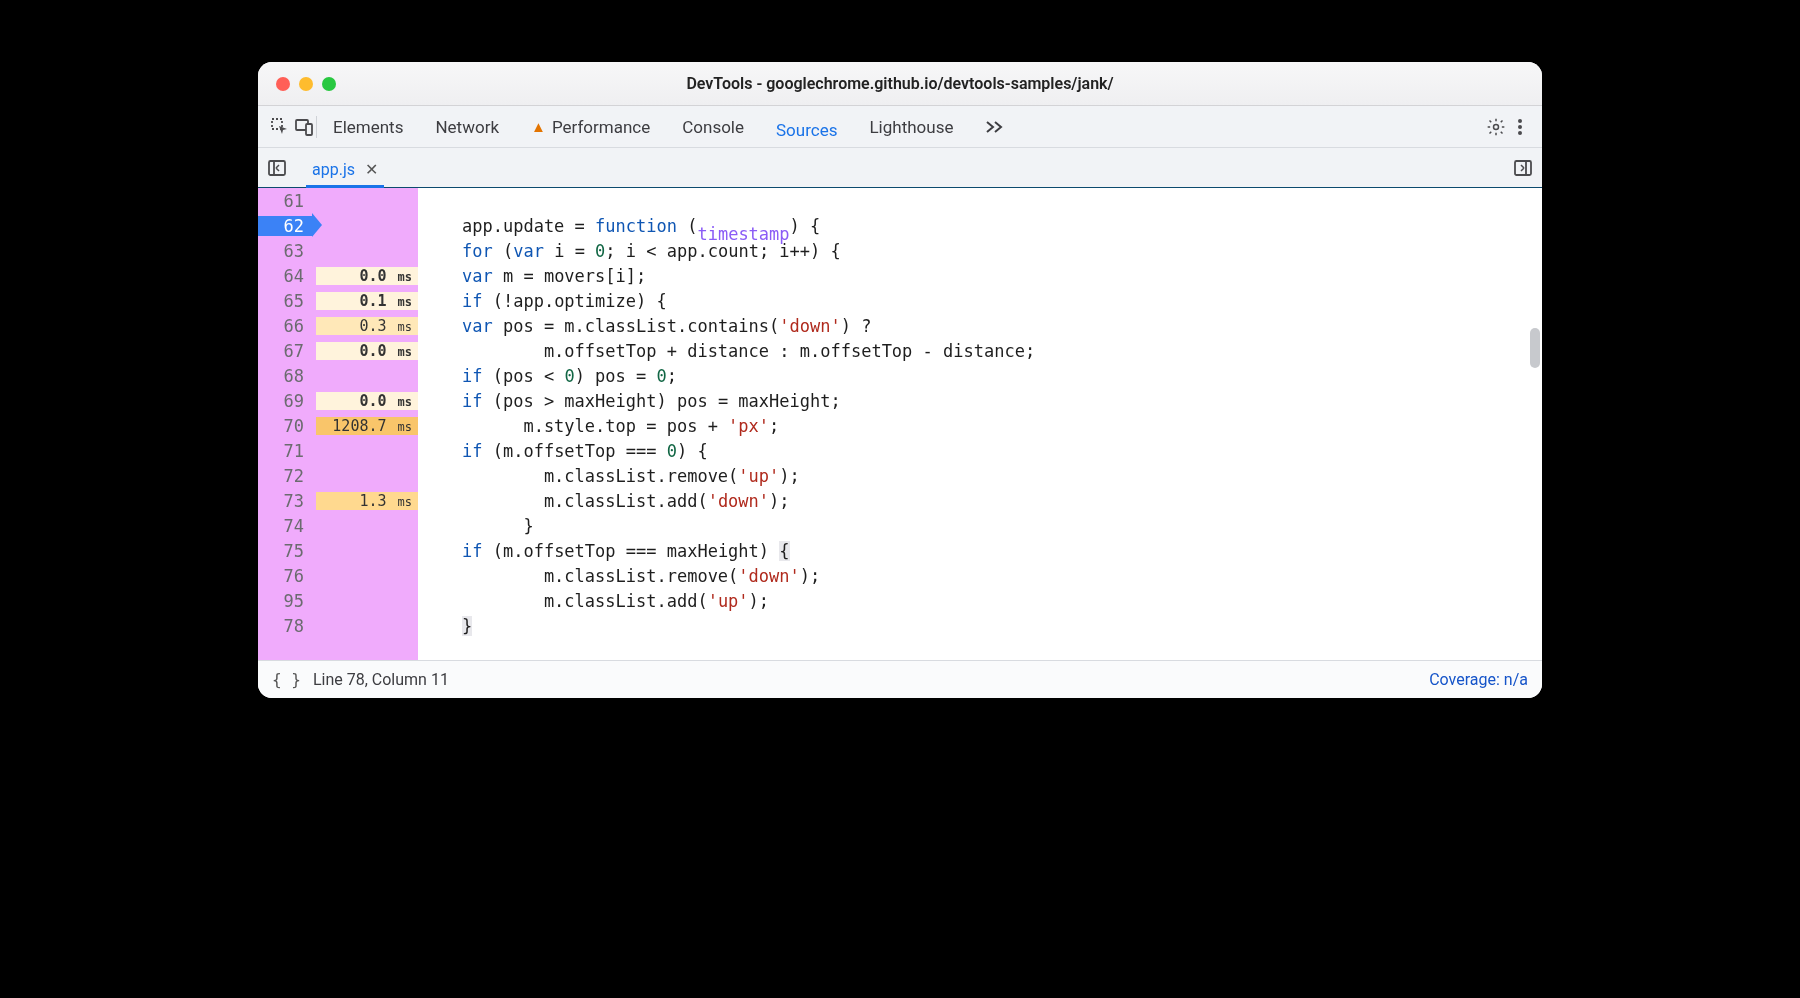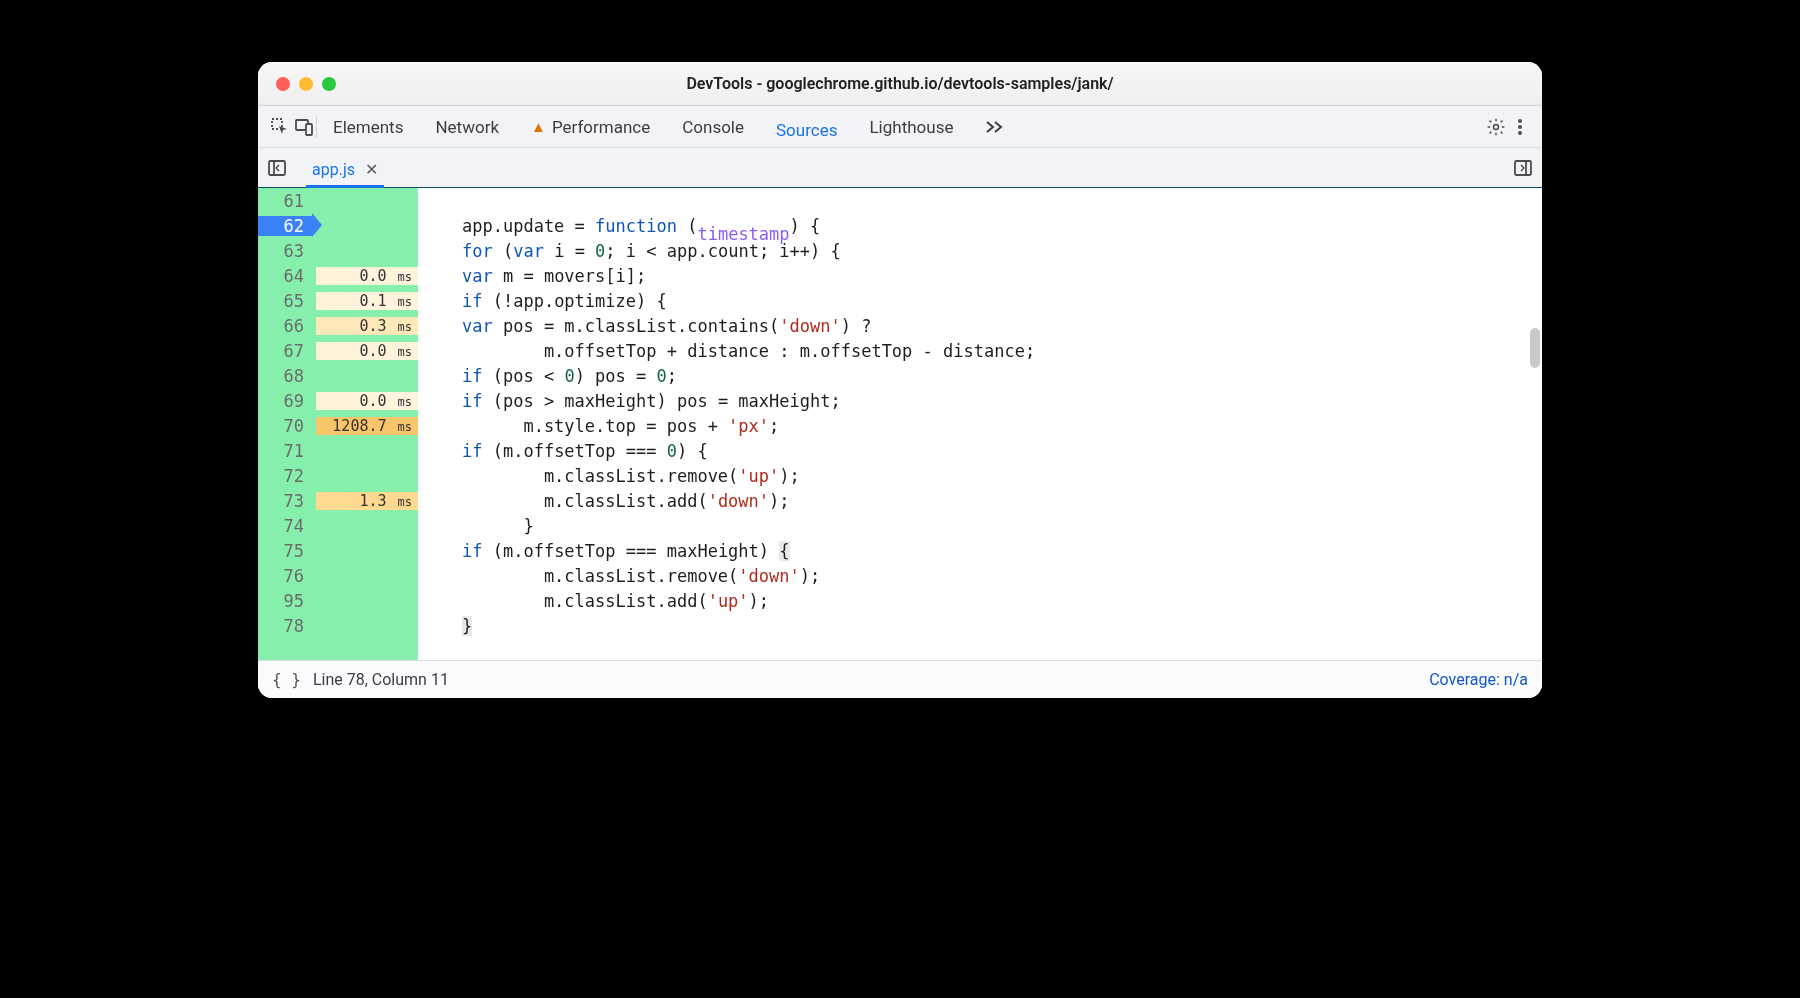--- a/index.html
+++ b/index.html
@@ -116,21 +116,21 @@
   display: flex;
   overflow: hidden;
   font-family: ui-monospace, Menlo, Consolas, monospace;
   font-size: 17px;
   background: #fff;
   position: relative;
 }
 .gutter {
   width: 160px;
   flex-shrink: 0;
-  background: #86efac;
+  background: #f0abfc;
 }
 .line {
   height: 25px;
   display: flex;
   align-items: center;
 }
 .gline {
   height: 25px;
   display: flex;
   align-items: center;
@@ -158,21 +158,21 @@
 }
 .timing {
   flex: 1;
   text-align: right;
   padding-right: 6px;
   margin-left: 4px;
   font-family: ui-monospace, Menlo, monospace;
   color: #333;
   font-size: 15px;
 }
-.timing.heat-1 { background: #fff3dc; }
+.timing.heat-1 { background: #fff3dc; font-weight: bold; }
 .timing.heat-2 { background: #ffe8b8; }
 .timing.heat-3 { background: #ffd98f; }
 .timing.heat-4 { background: #f9c56a; }
 .timing .unit { font-size: 12px; margin-left: 2px; }
 .code {
   flex: 1;
   padding-left: 44px;
   white-space: pre;
   color: #1e1e1e;
 }

